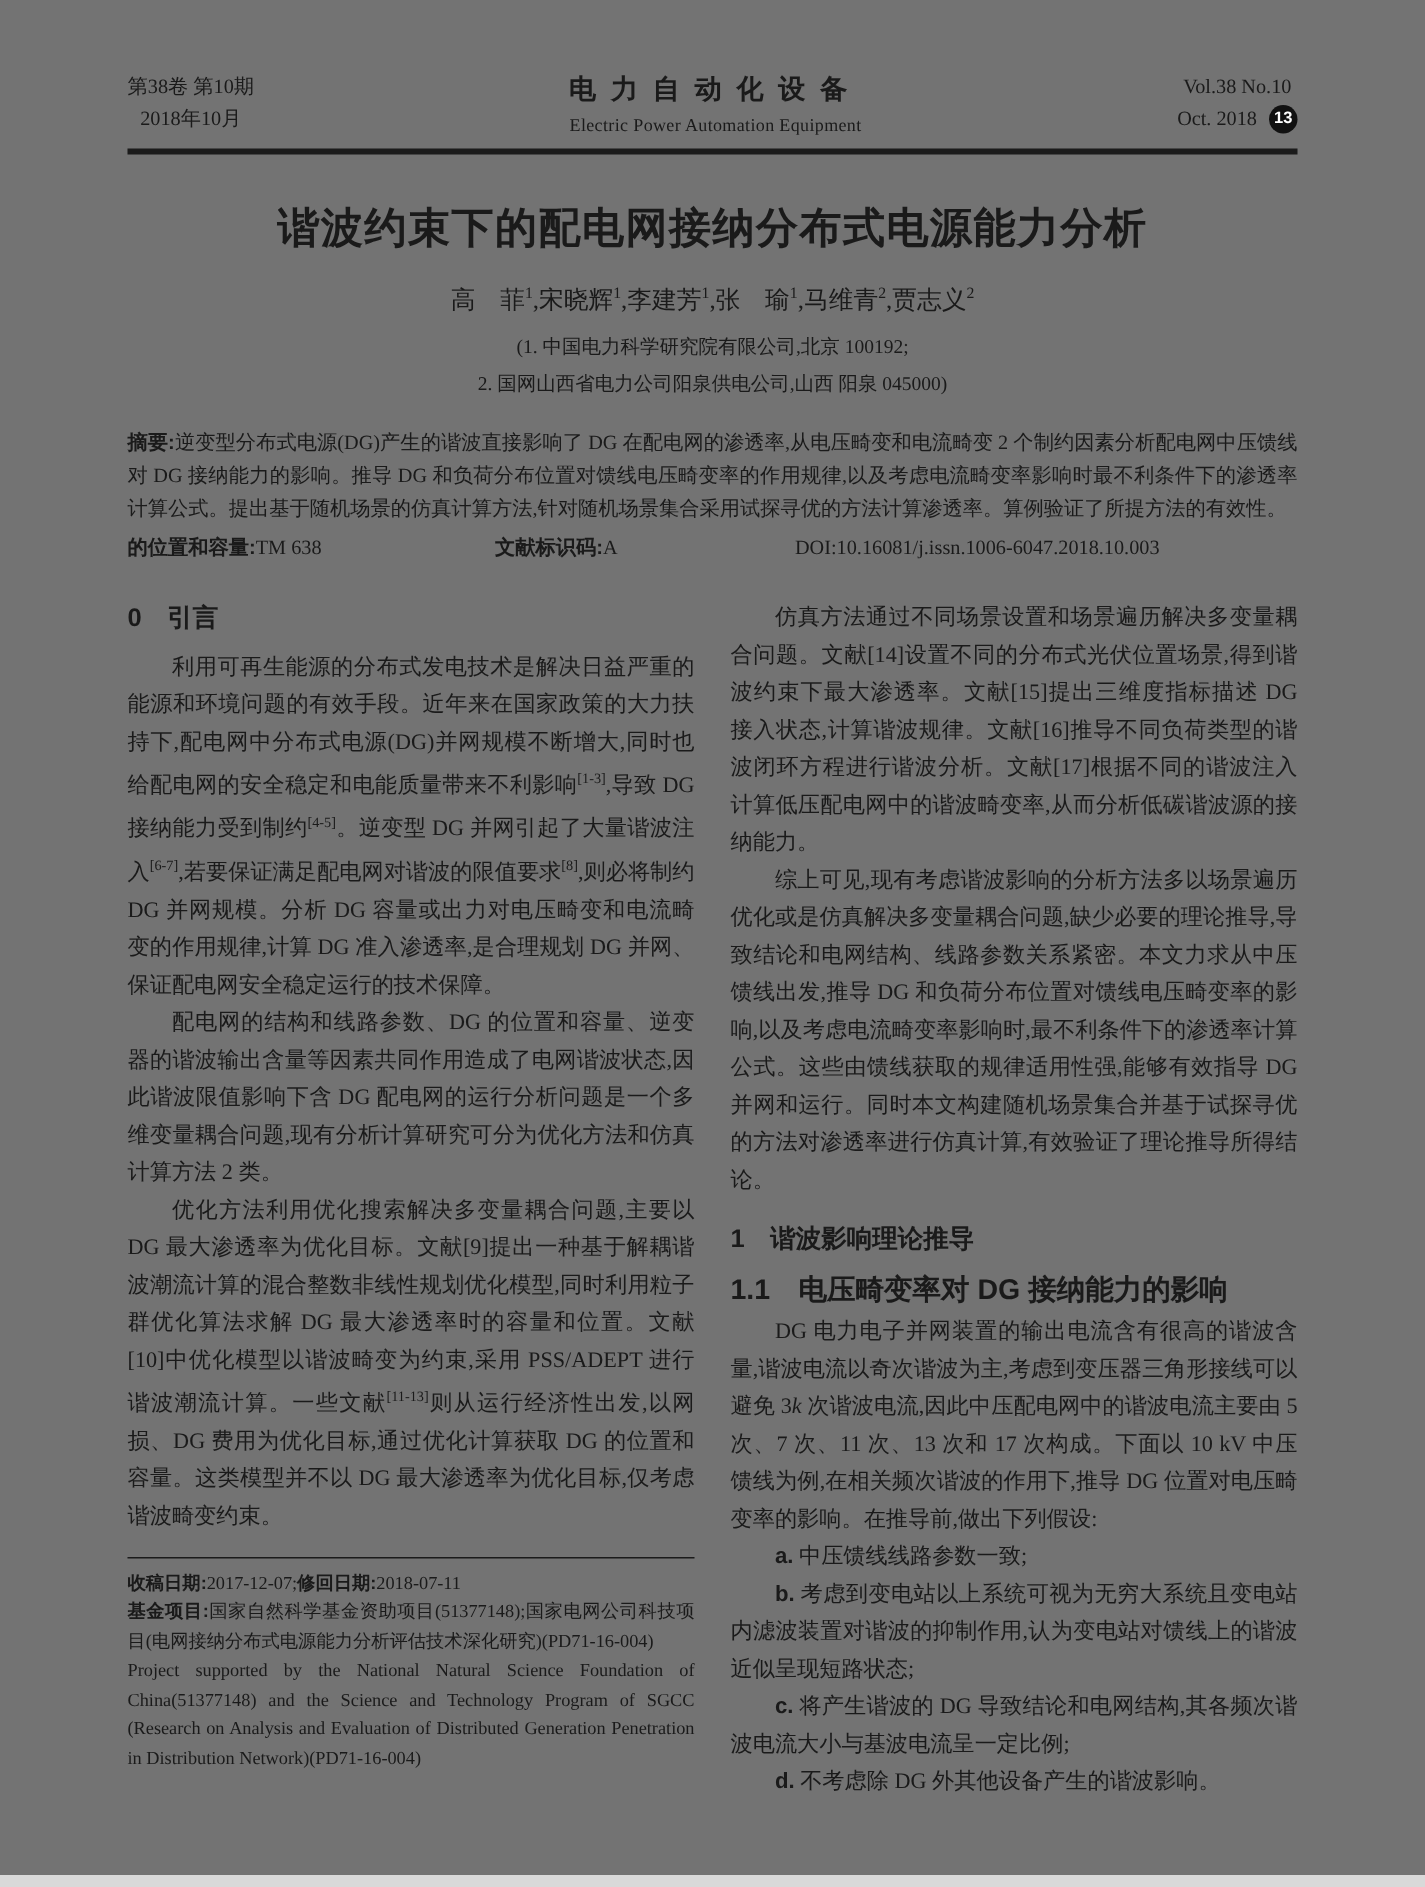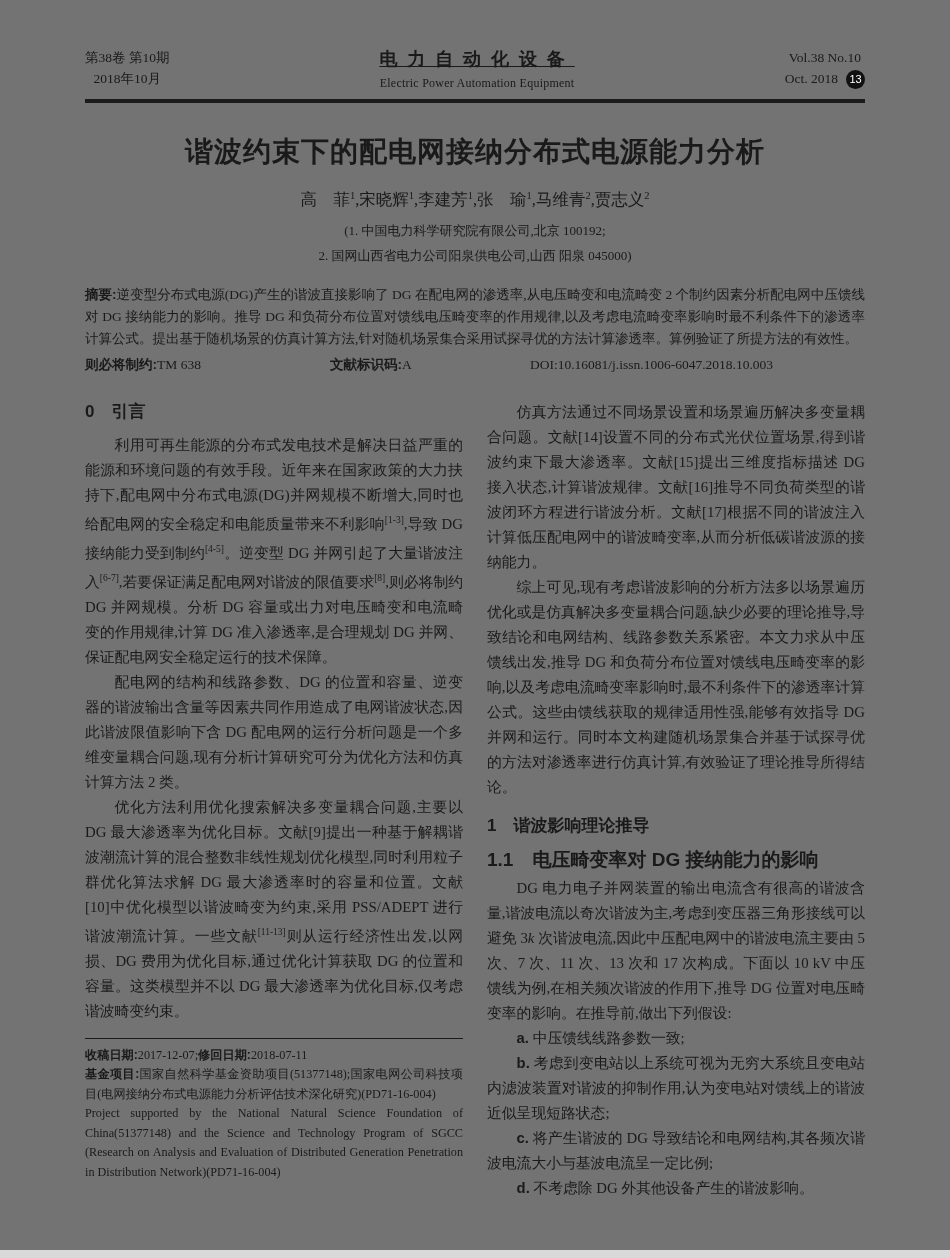--- a/index.html
+++ b/index.html
@@ -10,26 +10,26 @@
     margin: 0 auto;
     background: #737373;
     color: #1a1a1a;
     font-family: "Liberation Serif", serif;
     overflow: hidden;
     padding: 46px 85px 0 85px;
   }
   
   .hdr { display: flex; justify-content: space-between; align-items: center; }
   .hdr-block { font-size: 13.5px; line-height: 1.55; text-align: center; }
-  .journal-cn { font-size: 18px; font-weight: bold; letter-spacing: 0.55em; font-family: "Liberation Serif", serif; text-decoration: underline; }
+  .journal-cn { font-size: 18px; font-weight: bold; letter-spacing: 0.55em; font-family: "Liberation Serif", serif; }
   .journal-en { font-size: 12px; letter-spacing: 0.02em; }
   .hdr-right-2 { display: flex; align-items: center; justify-content: center; gap: 8px; }
   .badge {
     display: inline-block; width: 19px; height: 19px; border-radius: 50%;
-    background: #111; color: #fff; font-size: 11px; font-weight: normal;
+    background: #111; color: #fff; font-size: 11px; font-weight: bold;
     line-height: 19px; text-align: center; font-family: "Liberation Sans", sans-serif;
   }
   .double-rule { margin-top: 7px; height: 3px; border-top: 3px solid #1b1b1b; border-bottom: 1.5px solid #1b1b1b; }
   
   .title { text-align: center; font-size: 28px; font-weight: bold; margin: 30px 0 0 0; font-family: "Liberation Sans", sans-serif; letter-spacing: 1px; }
   .authors { text-align: center; font-size: 16.5px; margin-top: 18px; }
   .authors sup { font-size: 10.5px; }
   .affil { text-align: center; font-size: 13px; line-height: 1.85; margin-top: 8px; }
   .abstract { margin-top: 16px; font-size: 13.5px; line-height: 1.66; text-align: justify; }
   .abstract p { margin: 0; }
@@ -79,21 +79,21 @@
   <h1 class="title">谐波约束下的配电网接纳分布式电源能力分析</h1>
   <div class="authors"><span>高　菲</span><sup>1</sup><span>,宋晓辉</span><sup>1</sup><span>,李建芳</span><sup>1</sup><span>,张　瑜</span><sup>1</sup><span>,马维青</span><sup>2</sup><span>,贾志义</span><sup>2</sup></div>
   <div class="affil">
     <div>(1. 中国电力科学研究院有限公司,北京 100192;</div>
     <div>2. 国网山西省电力公司阳泉供电公司,山西 阳泉 045000)</div>
   </div>
 
   <div class="abstract">
     <p><span class="lbl">摘要:</span><span>逆变型分布式电源(DG)产生的谐波直接影响了 DG 在配电网的渗透率,从电压畸变和电流畸变 2 个制约因素分析配电网中压馈线对 DG 接纳能力的影响。推导 DG 和负荷分布位置对馈线电压畸变率的作用规律,以及考虑电流畸变率影响时最不利条件下的渗透率计算公式。提出基于随机场景的仿真计算方法,针对随机场景集合采用试探寻优的方法计算渗透率。算例验证了所提方法的有效性。</span></p>
     <div class="clc-row">
-      <span class="clc-item1"><span class="lbl">则必将制约:</span><span>TM 638</span></span>
+      <span class="clc-item1"><span class="lbl">的位置和容量:</span><span>TM 638</span></span>
       <span class="clc-item2"><span class="lbl">文献标识码:</span><span>A</span></span>
       <span>DOI:10.16081/j.issn.1006-6047.2018.10.003</span>
     </div>
   </div>
 
   <div class="columns">
 
     <div class="col">
       <h2 class="sec-h">0　引言</h2>
       <p class="para"><span>利用可再生能源的分布式发电技术是解决日益严重的能源和环境问题的有效手段。近年来在国家政策的大力扶持下,配电网中分布式电源(DG)并网规模不断增大,同时也给配电网的安全稳定和电能质量带来不利影响</span><sup class="ref">[1-3]</sup><span>,导致 DG 接纳能力受到制约</span><sup class="ref">[4-5]</sup><span>。逆变型 DG 并网引起了大量谐波注入</span><sup class="ref">[6-7]</sup><span>,若要保证满足配电网对谐波的限值要求</span><sup class="ref">[8]</sup><span>,则必将制约 DG 并网规模。分析 DG 容量或出力对电压畸变和电流畸变的作用规律,计算 DG 准入渗透率,是合理规划 DG 并网、保证配电网安全稳定运行的技术保障。</span></p>

